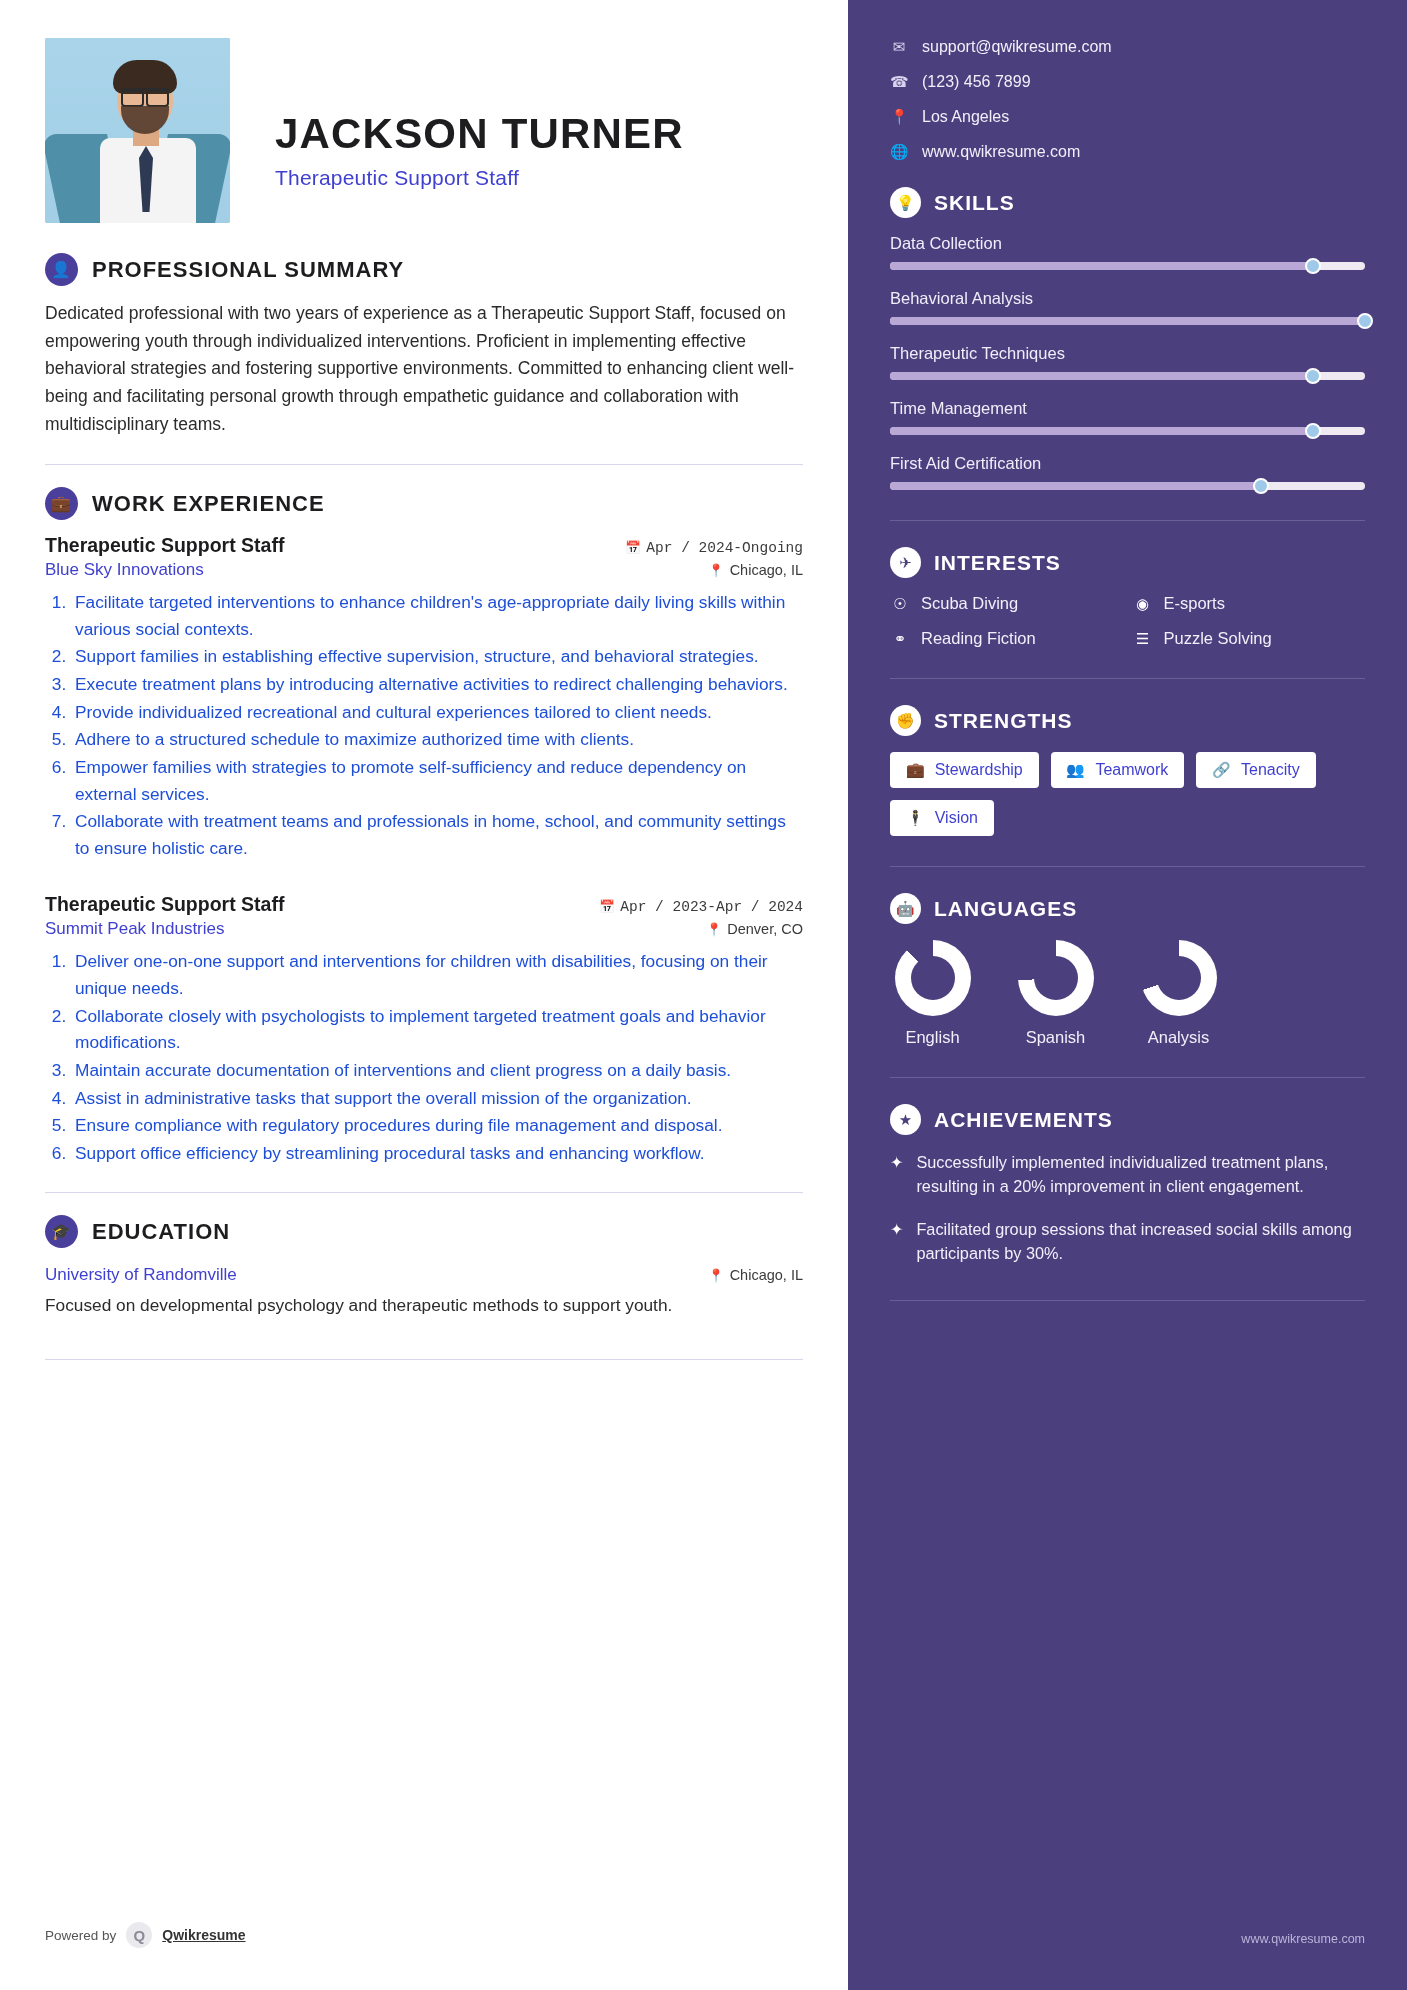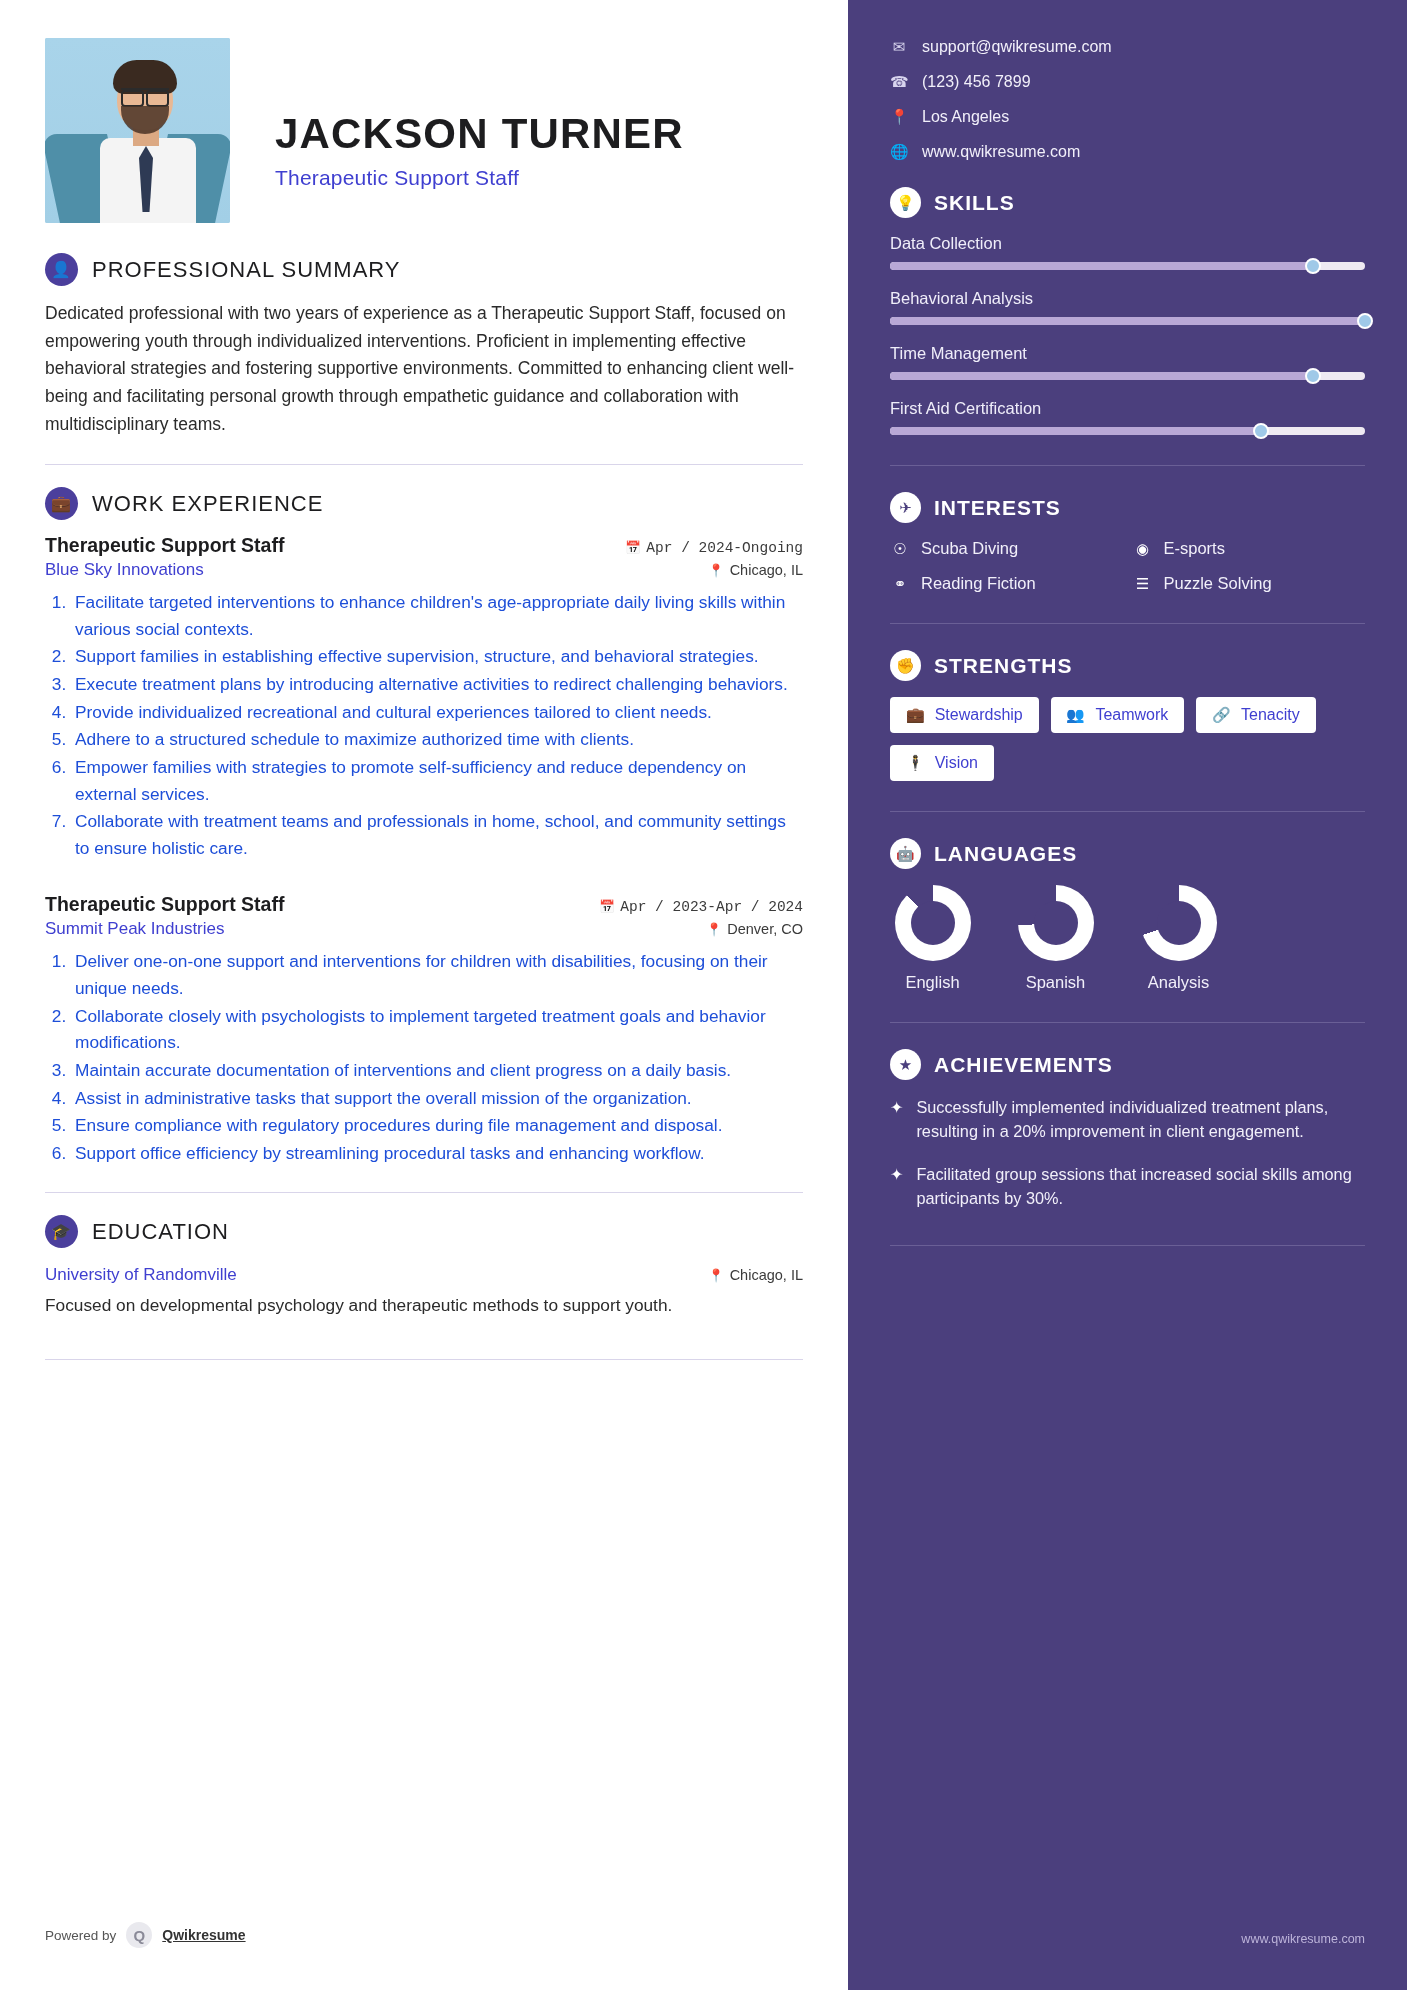--- a/index.html
+++ b/index.html
@@ -102,21 +102,21 @@
   }
   .sec-icon {
     width: 33px; height: 33px; border-radius: 50%;
     background: #4b3f9c; color: #fff;
     display:flex; align-items:center; justify-content:center;
     font-size: 16px;
     flex: 0 0 auto;
   }
   .sec-title {
     font-size: 22px;
-    font-weight: normal;
+    font-weight: bold;
     letter-spacing: 1px;
     color: #1d1d1f;
   }
   .summary-text {
     font-size: 17.5px;
     line-height: 1.58;
     color: #2b2b2b;
   }
   .divider {
     height: 1px;
@@ -371,20 +371,27 @@
         </div>
       </div>
       <div>
         <div class="skill-name">Behavioral Analysis</div>
         <div class="skill-track">
           <div class="skill-fill" style="width:100%"></div>
             <div class="skill-knob" style="left:100%"></div>
         </div>
       </div>
       <div>
+        <div class="skill-name">Therapeutic Techniques</div>
+        <div class="skill-track">
+          <div class="skill-fill" style="width:89%"></div>
+            <div class="skill-knob" style="left:89%"></div>
+        </div>
+      </div>
+      <div>
         <div class="skill-name">Time Management</div>
         <div class="skill-track">
           <div class="skill-fill" style="width:89%"></div>
             <div class="skill-knob" style="left:89%"></div>
         </div>
       </div>
       <div>
         <div class="skill-name">First Aid Certification</div>
         <div class="skill-track">
           <div class="skill-fill" style="width:78%"></div>

